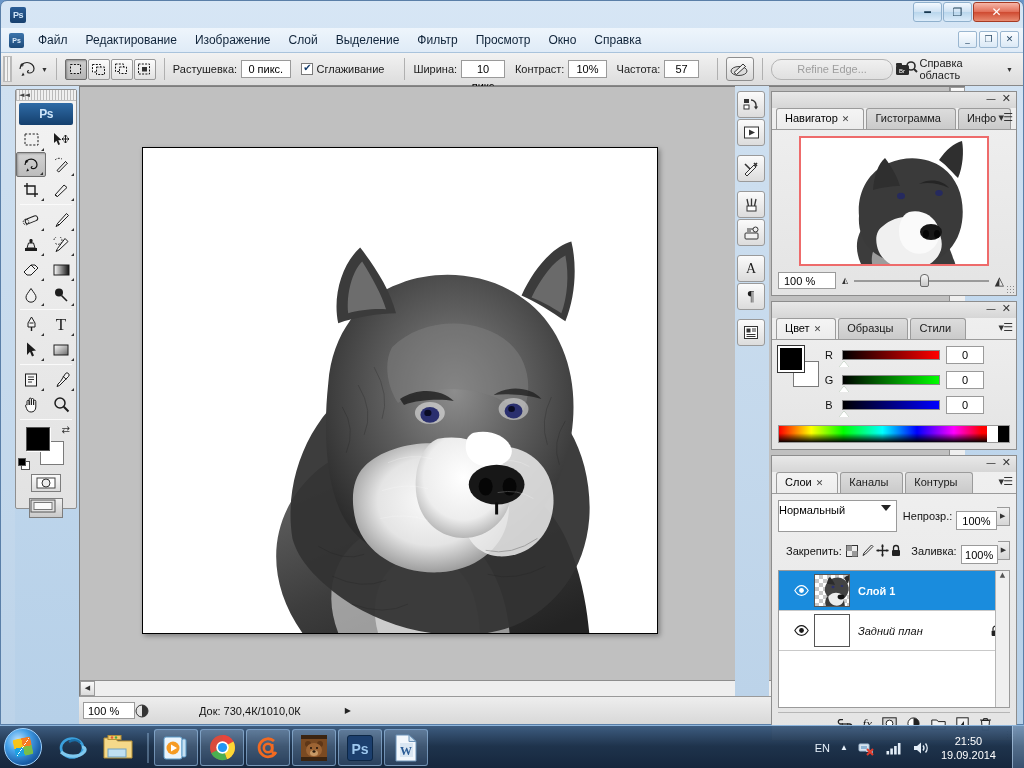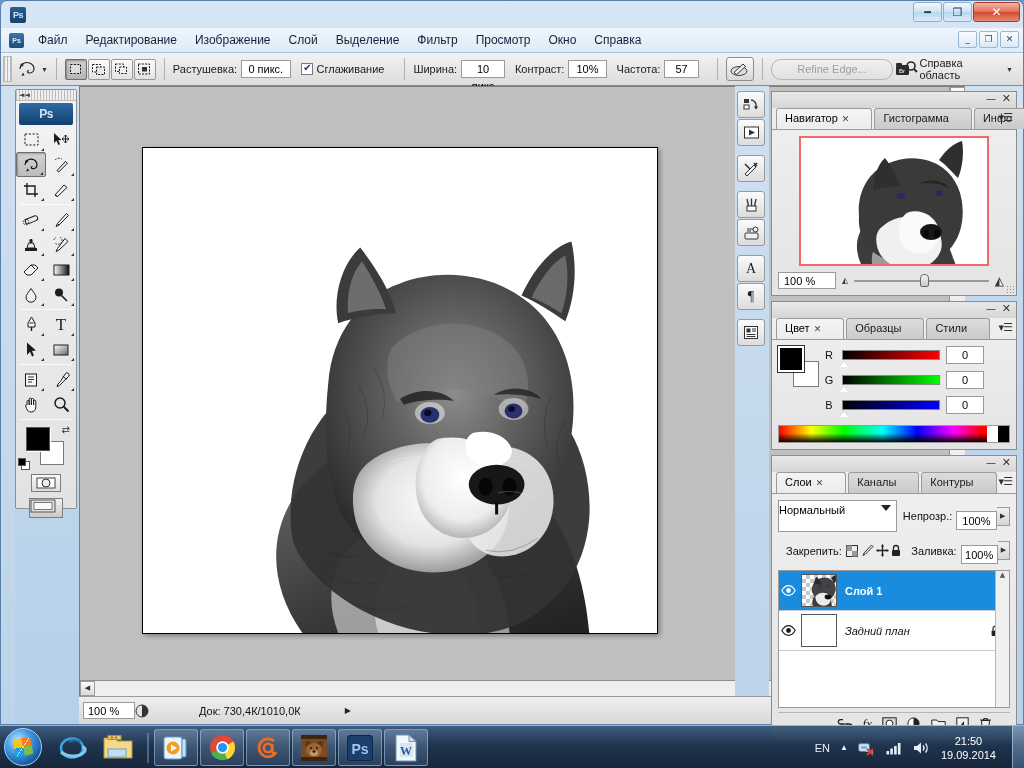--- a/index.html
+++ b/index.html
@@ -248,21 +248,21 @@
   .p-min {
     position: absolute; right: 20px; top: 1px; font-size: 10px; color: #333;
     font-family: "DejaVu Sans", sans-serif;
   }
   .p-close {
     position: absolute; right: 5px; top: 0px; font-size: 11px; color: #333;
     font-family: "DejaVu Sans", sans-serif;
   }
   .p-tabs { display: flex; height: 21px; padding-left: 4px; position: relative; }
   .p-tab {
-    padding: 3px 22px 0 8px; font-size: 11px; color: #1a1a1a;
+    padding: 3px 14px 0 8px; font-size: 11px; color: #1a1a1a;
     background: linear-gradient(180deg,#dcdcdc,#cacaca);
     border: 1px solid #9b9b9b; border-bottom: none; border-radius: 3px 3px 0 0;
     margin-right: 2px; white-space: nowrap;
   }
   .p-tab.active { background: linear-gradient(180deg,#f4f4f4,#ececec); color: #000; }
   .p-tab .x { font-size: 9px; margin-left: 4px; color: #444;
     font-family: "DejaVu Sans", sans-serif; }
   .p-menu {
     position: absolute; right: 4px; top: 3px; font-size: 11px; color: #333;
     font-family: "DejaVu Sans", sans-serif; letter-spacing: -1px;
@@ -345,21 +345,21 @@
     font-family: "DejaVu Sans", sans-serif;
   }
   .ly-row2 { display: flex; align-items: center; margin-bottom: 6px; }
   .lk-ico { width: 17px; text-align: center; font-size: 12px; color: #1c1c1c; }
   .ly-list {
     border: 1px solid #9a9a9a; background: #fff; height: 138px; position: relative;
     overflow: hidden;
   }
   .ly-item {
     display: flex; align-items: center; height: 40px; border-bottom: 1px solid #c9c9c9;
-    padding-left: 2px;
+    padding-left: 15px;
   }
   .ly-item.sel { background: #1a8cdd; }
   .eye { width: 20px; text-align: center; font-size: 12px; color: #1a1a1a; }
   .ly-item.sel .eye { color: #fff; }
   .ly-thumb {
     width: 36px; height: 33px; border: 1px solid #555; background: #fff;
     margin-right: 8px; position: relative; overflow: hidden;
   }
   .checker {
     position: absolute; inset: 0;

